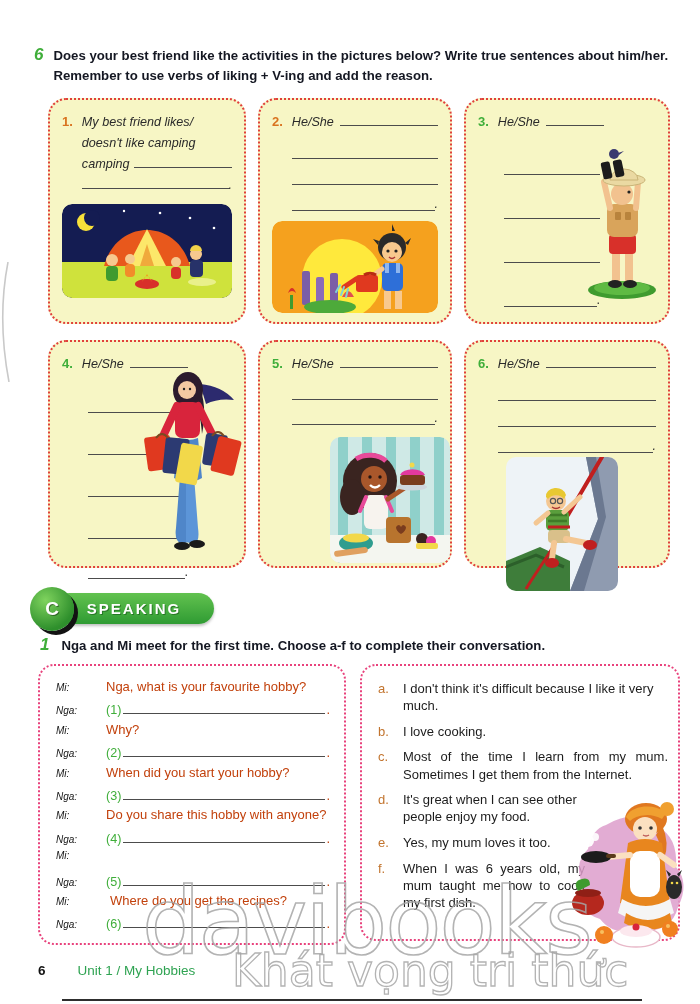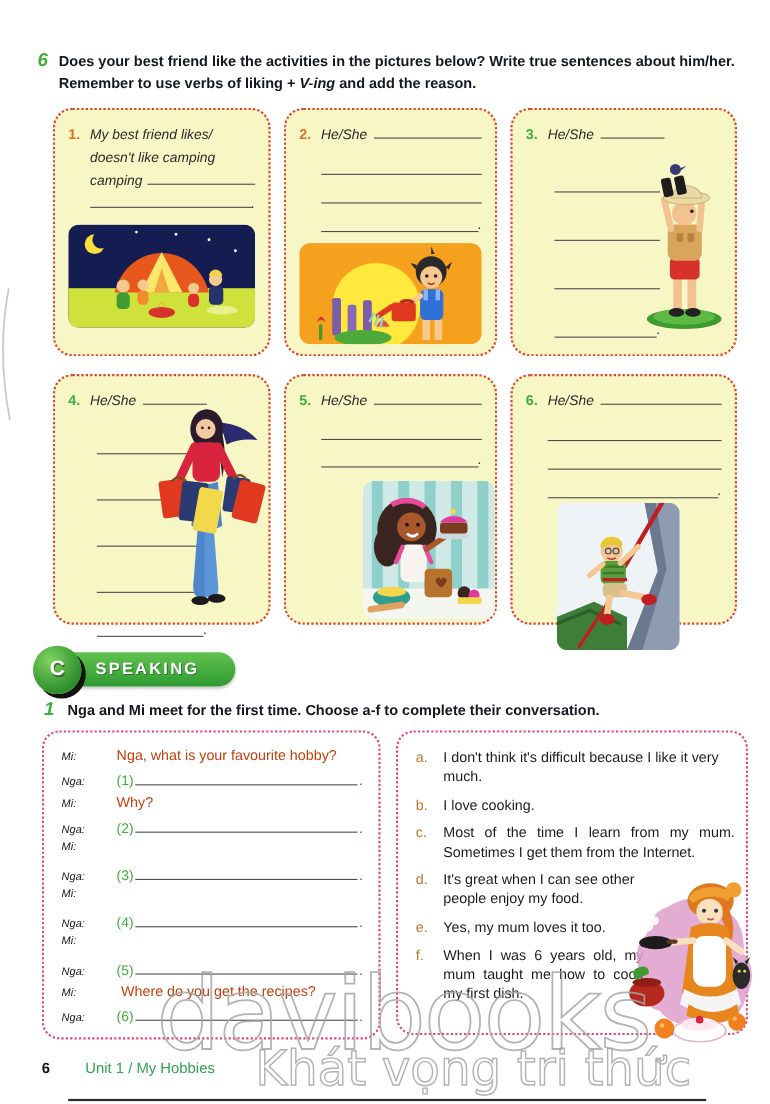--- a/index.html
+++ b/index.html
@@ -3,21 +3,21 @@
 <meta charset="utf-8">
 <style>
   html,body{margin:0;padding:0;}
   body{width:700px;height:1004px;background:#ffffff;font-family:"Liberation Sans",sans-serif;position:relative;overflow:hidden;color:#17181c;}
   .abs{position:absolute;}
 
   
   #ex6-header{left:34px;top:46px;width:644px;display:flex;gap:10px;}
   .exnum{color:#3fae3a;font-weight:bold;font-style:italic;font-size:17px;line-height:18px;}
   .extext{font-weight:bold;font-size:13.2px;line-height:1.5;color:#141722;}
-  .em-i{font-style:italic;}
+  .em-i{}
 
   
   #cards{left:48px;top:98px;width:626px;display:grid;grid-template-columns:198px 194px 206px;column-gap:12px;row-gap:16px;}
   .card{background:#f7f6c5;border:2px dotted #e0403a;border-radius:18px;padding:12px 12px 10px 12px;position:relative;box-sizing:border-box;}
   .r1{height:226px;} .r2{height:228px;}
   .cardtop{display:flex;gap:9px;align-items:flex-start;}
   .cnum{font-weight:bold;font-size:13px;line-height:20px;}
   .cnum.org{color:#d9731f;} .cnum.grn{color:#3fae3a;}
   .ptext{font-size:12.6px;line-height:21px;color:#2a2a2a;}
   .bline{display:inline-block;border-bottom:1.6px solid #4c4c4c;height:13px;vertical-align:baseline;}
@@ -407,31 +407,33 @@
   <div class="drow">
       <span class="spk">Nga:</span>
       <span class="dblank">
         <span class="bnum">(2)</span>
         <span class="bline"></span>
         <span class="dtxt">.</span>
       </span>
     </div>
   <div class="drow">
       <span class="spk">Mi:</span>
+      <span class="dtxt">When did you start your hobby?</span>
     </div>
   <div class="drow">
       <span class="spk">Nga:</span>
       <span class="dblank">
         <span class="bnum">(3)</span>
         <span class="bline"></span>
         <span class="dtxt">.</span>
       </span>
     </div>
   <div class="drow">
       <span class="spk">Mi:</span>
+      <span class="dtxt">Do you share this hobby with anyone?</span>
     </div>
   <div class="drow">
       <span class="spk">Nga:</span>
       <span class="dblank">
         <span class="bnum">(4)</span>
         <span class="bline"></span>
         <span class="dtxt">.</span>
       </span>
     </div>
   <div class="drow">

